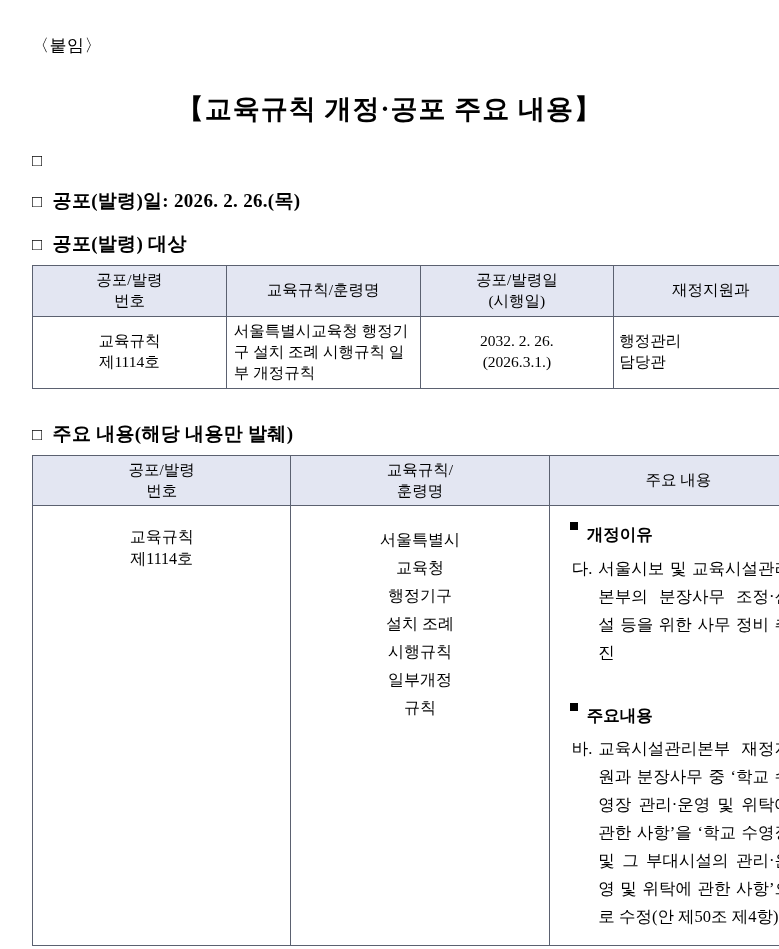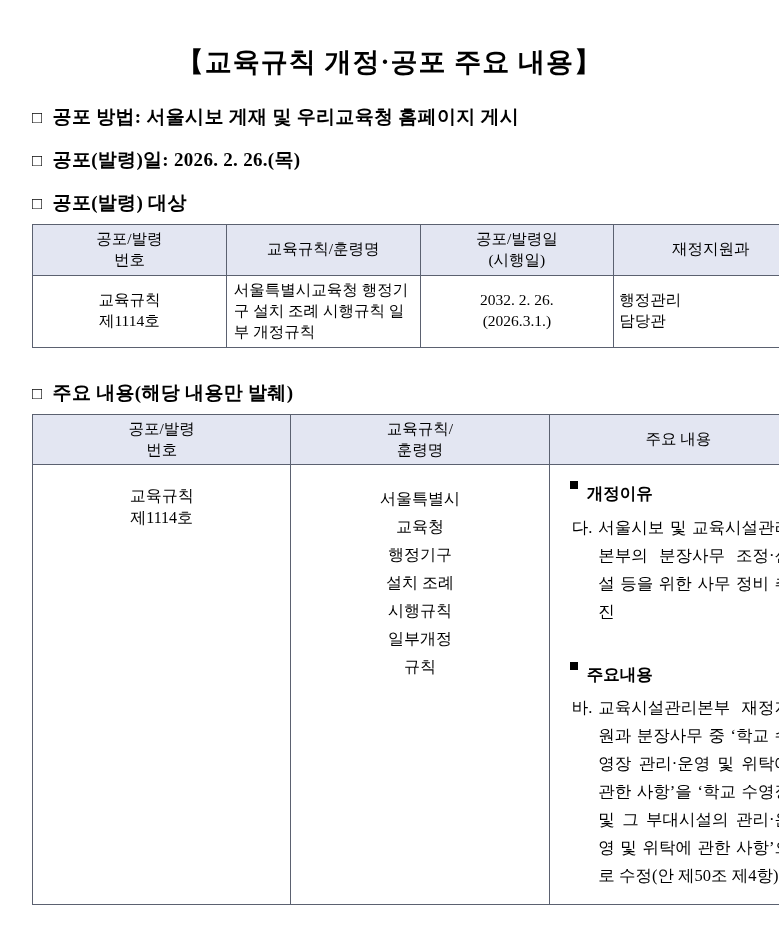--- a/index.html
+++ b/index.html
@@ -22,21 +22,21 @@
   .attach-tag {
     font-size: 17px;
     letter-spacing: 0.5px;
     margin: 6px 0 0 2px;
   }
   .doc-title {
     text-align: center;
     font-size: 27px;
     font-weight: bold;
     letter-spacing: 1px;
-    margin: 16px 0 24px 0;
+    margin: 34px 0 24px 0;
   }
   .bullet-line {
     font-size: 19px;
     font-weight: bold;
     letter-spacing: 0.3px;
     margin: 0 0 17px 2px;
     display: flex;
     align-items: baseline;
   }
   .bullet-box {
@@ -106,26 +106,26 @@
   .para .lbl { flex: 0 0 auto; margin-right: 6px; }
   .para .ptxt { text-align: justify; text-justify: inter-ideograph; }
   .para.last { margin-bottom: 0; }
   .spacer-16 { height: 16px; }
 </style>
 </head>
 <body>
 
 <div class="page">
 
+  <div class="attach-tag">〈붙임〉</div>
 
   <div class="doc-title">【교육규칙 개정·공포 주요 내용】</div>
 
   <div class="bullet-line">
     <span class="bullet-box">□</span>
-    <span class="txt">공포 방법: 서울시보 게재 및 우리교육청 홈페이지 게시</span>
   </div>
 
   <div class="bullet-line">
     <span class="bullet-box">□</span>
     <span class="txt">공포(발령)일: 2026. 2. 26.(목)</span>
   </div>
 
   <div class="section-heading">
     <span class="bullet-box">□</span>
     <span class="txt">공포(발령) 대상</span>

